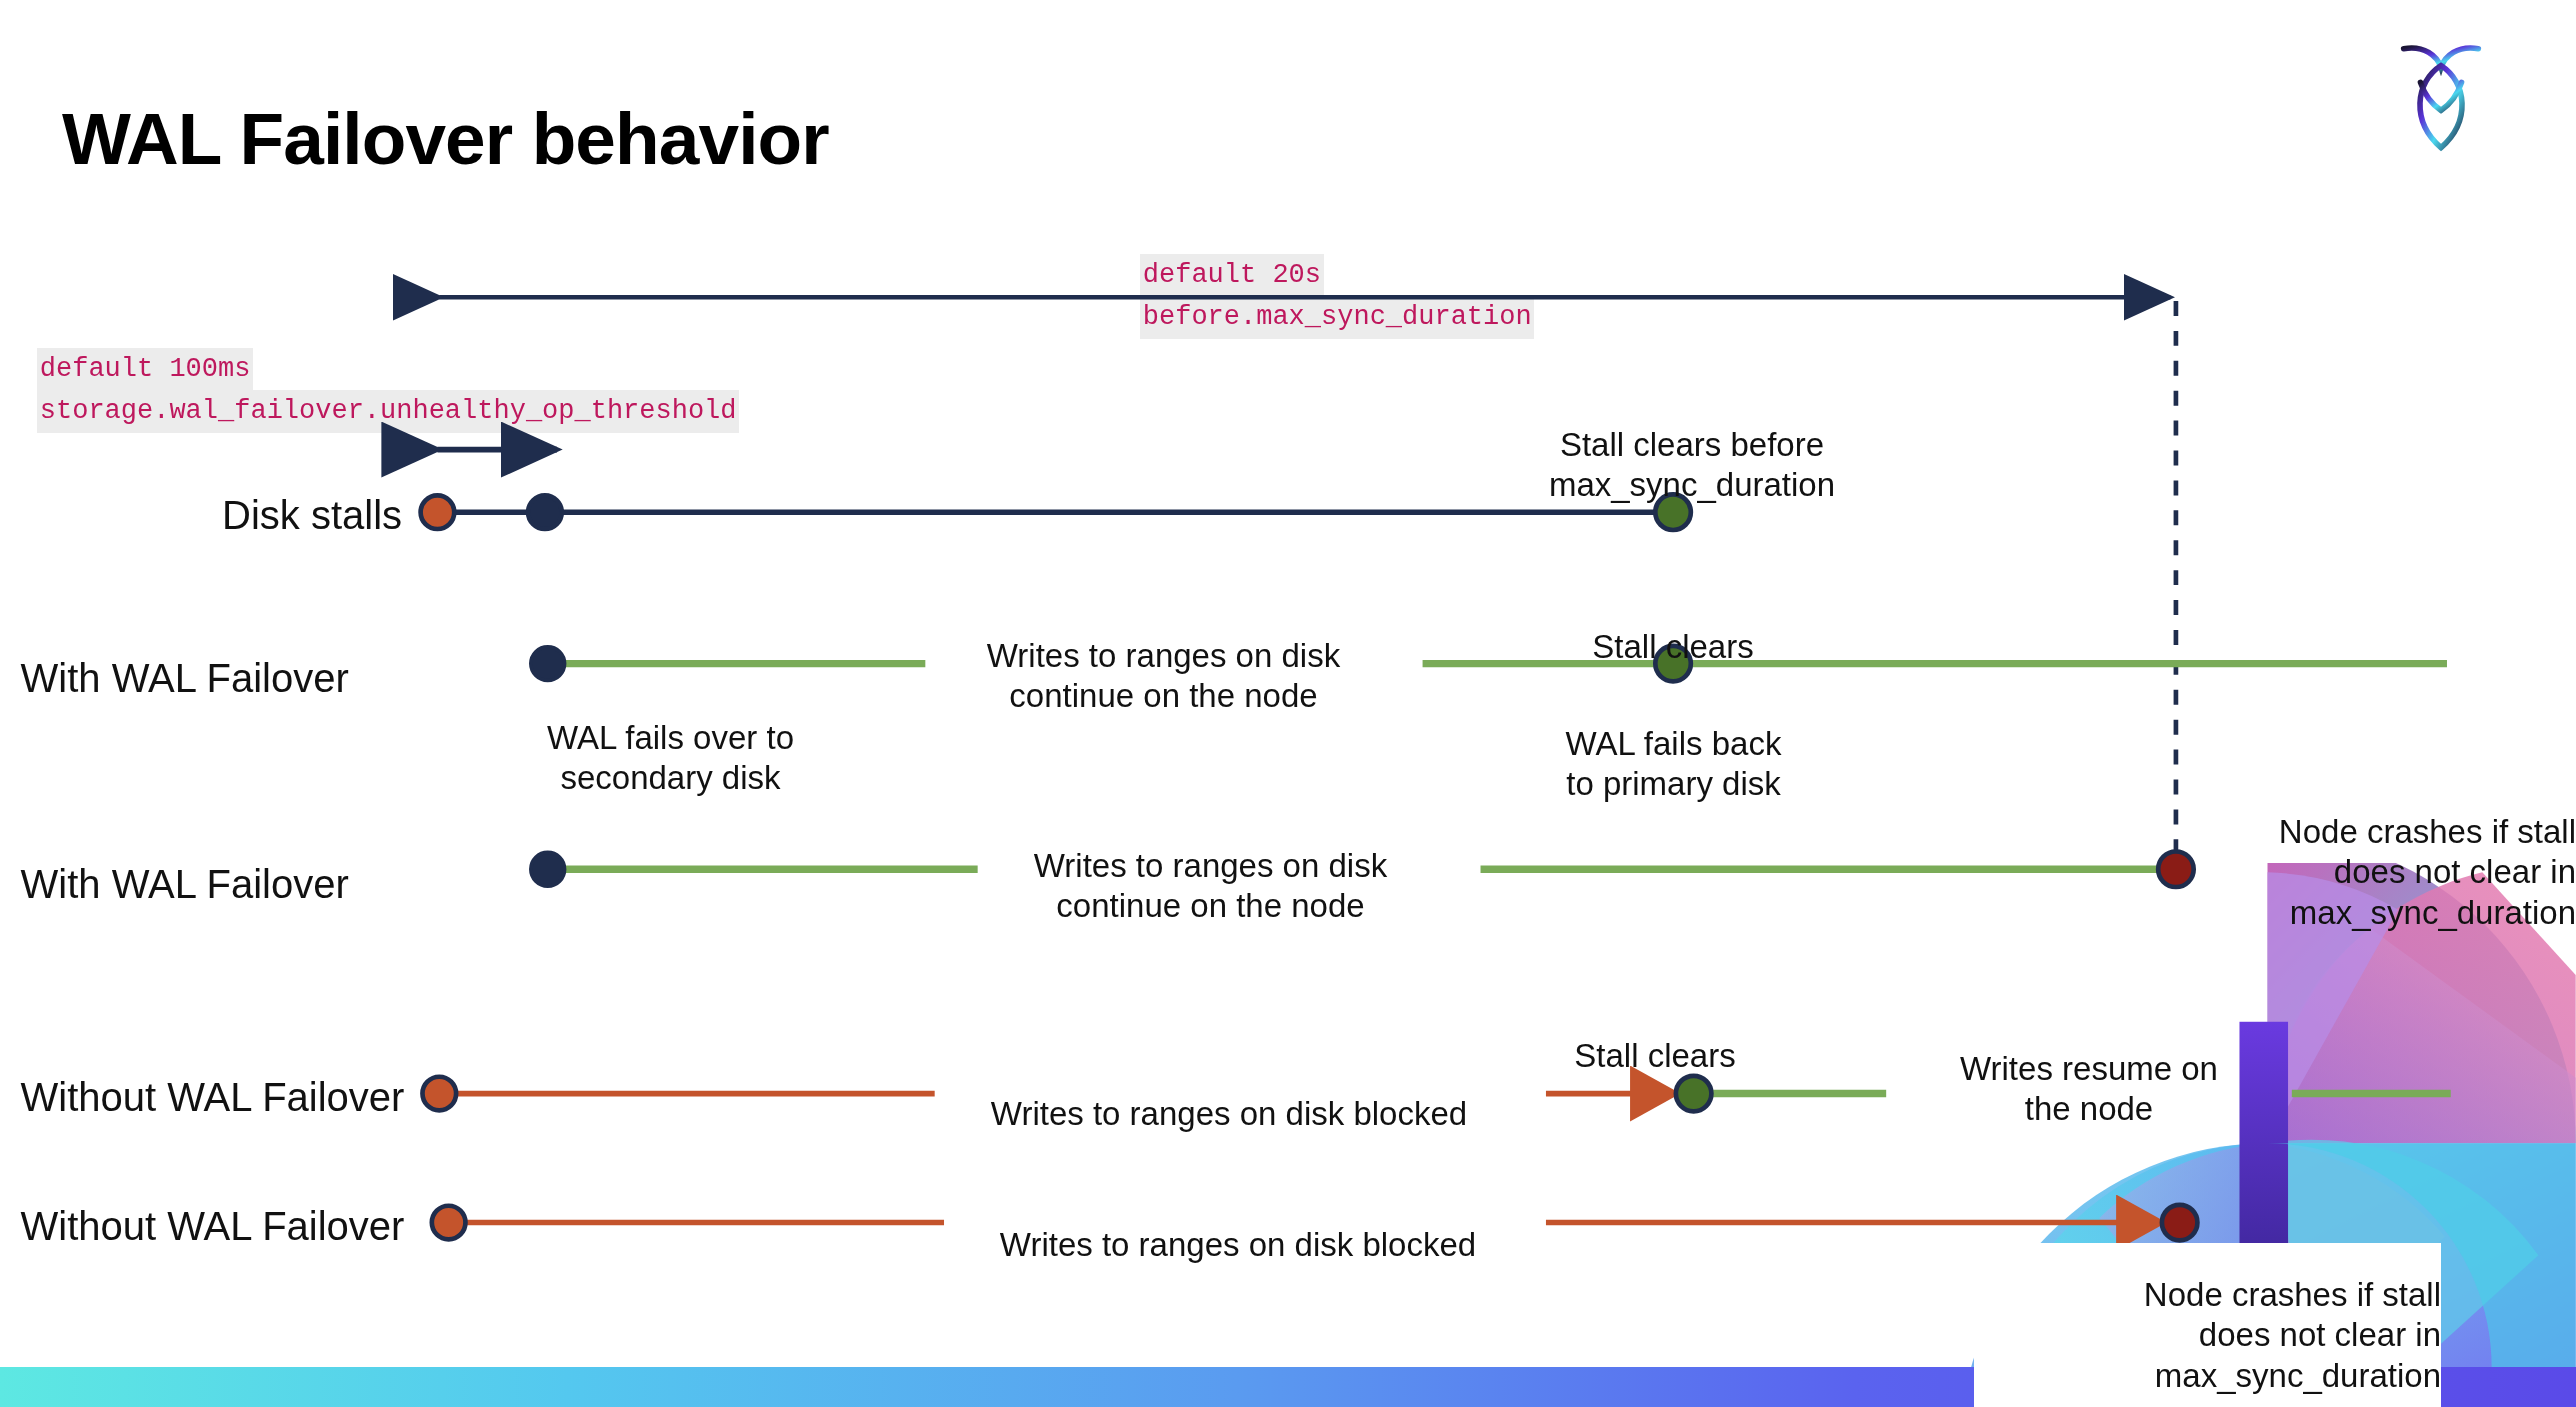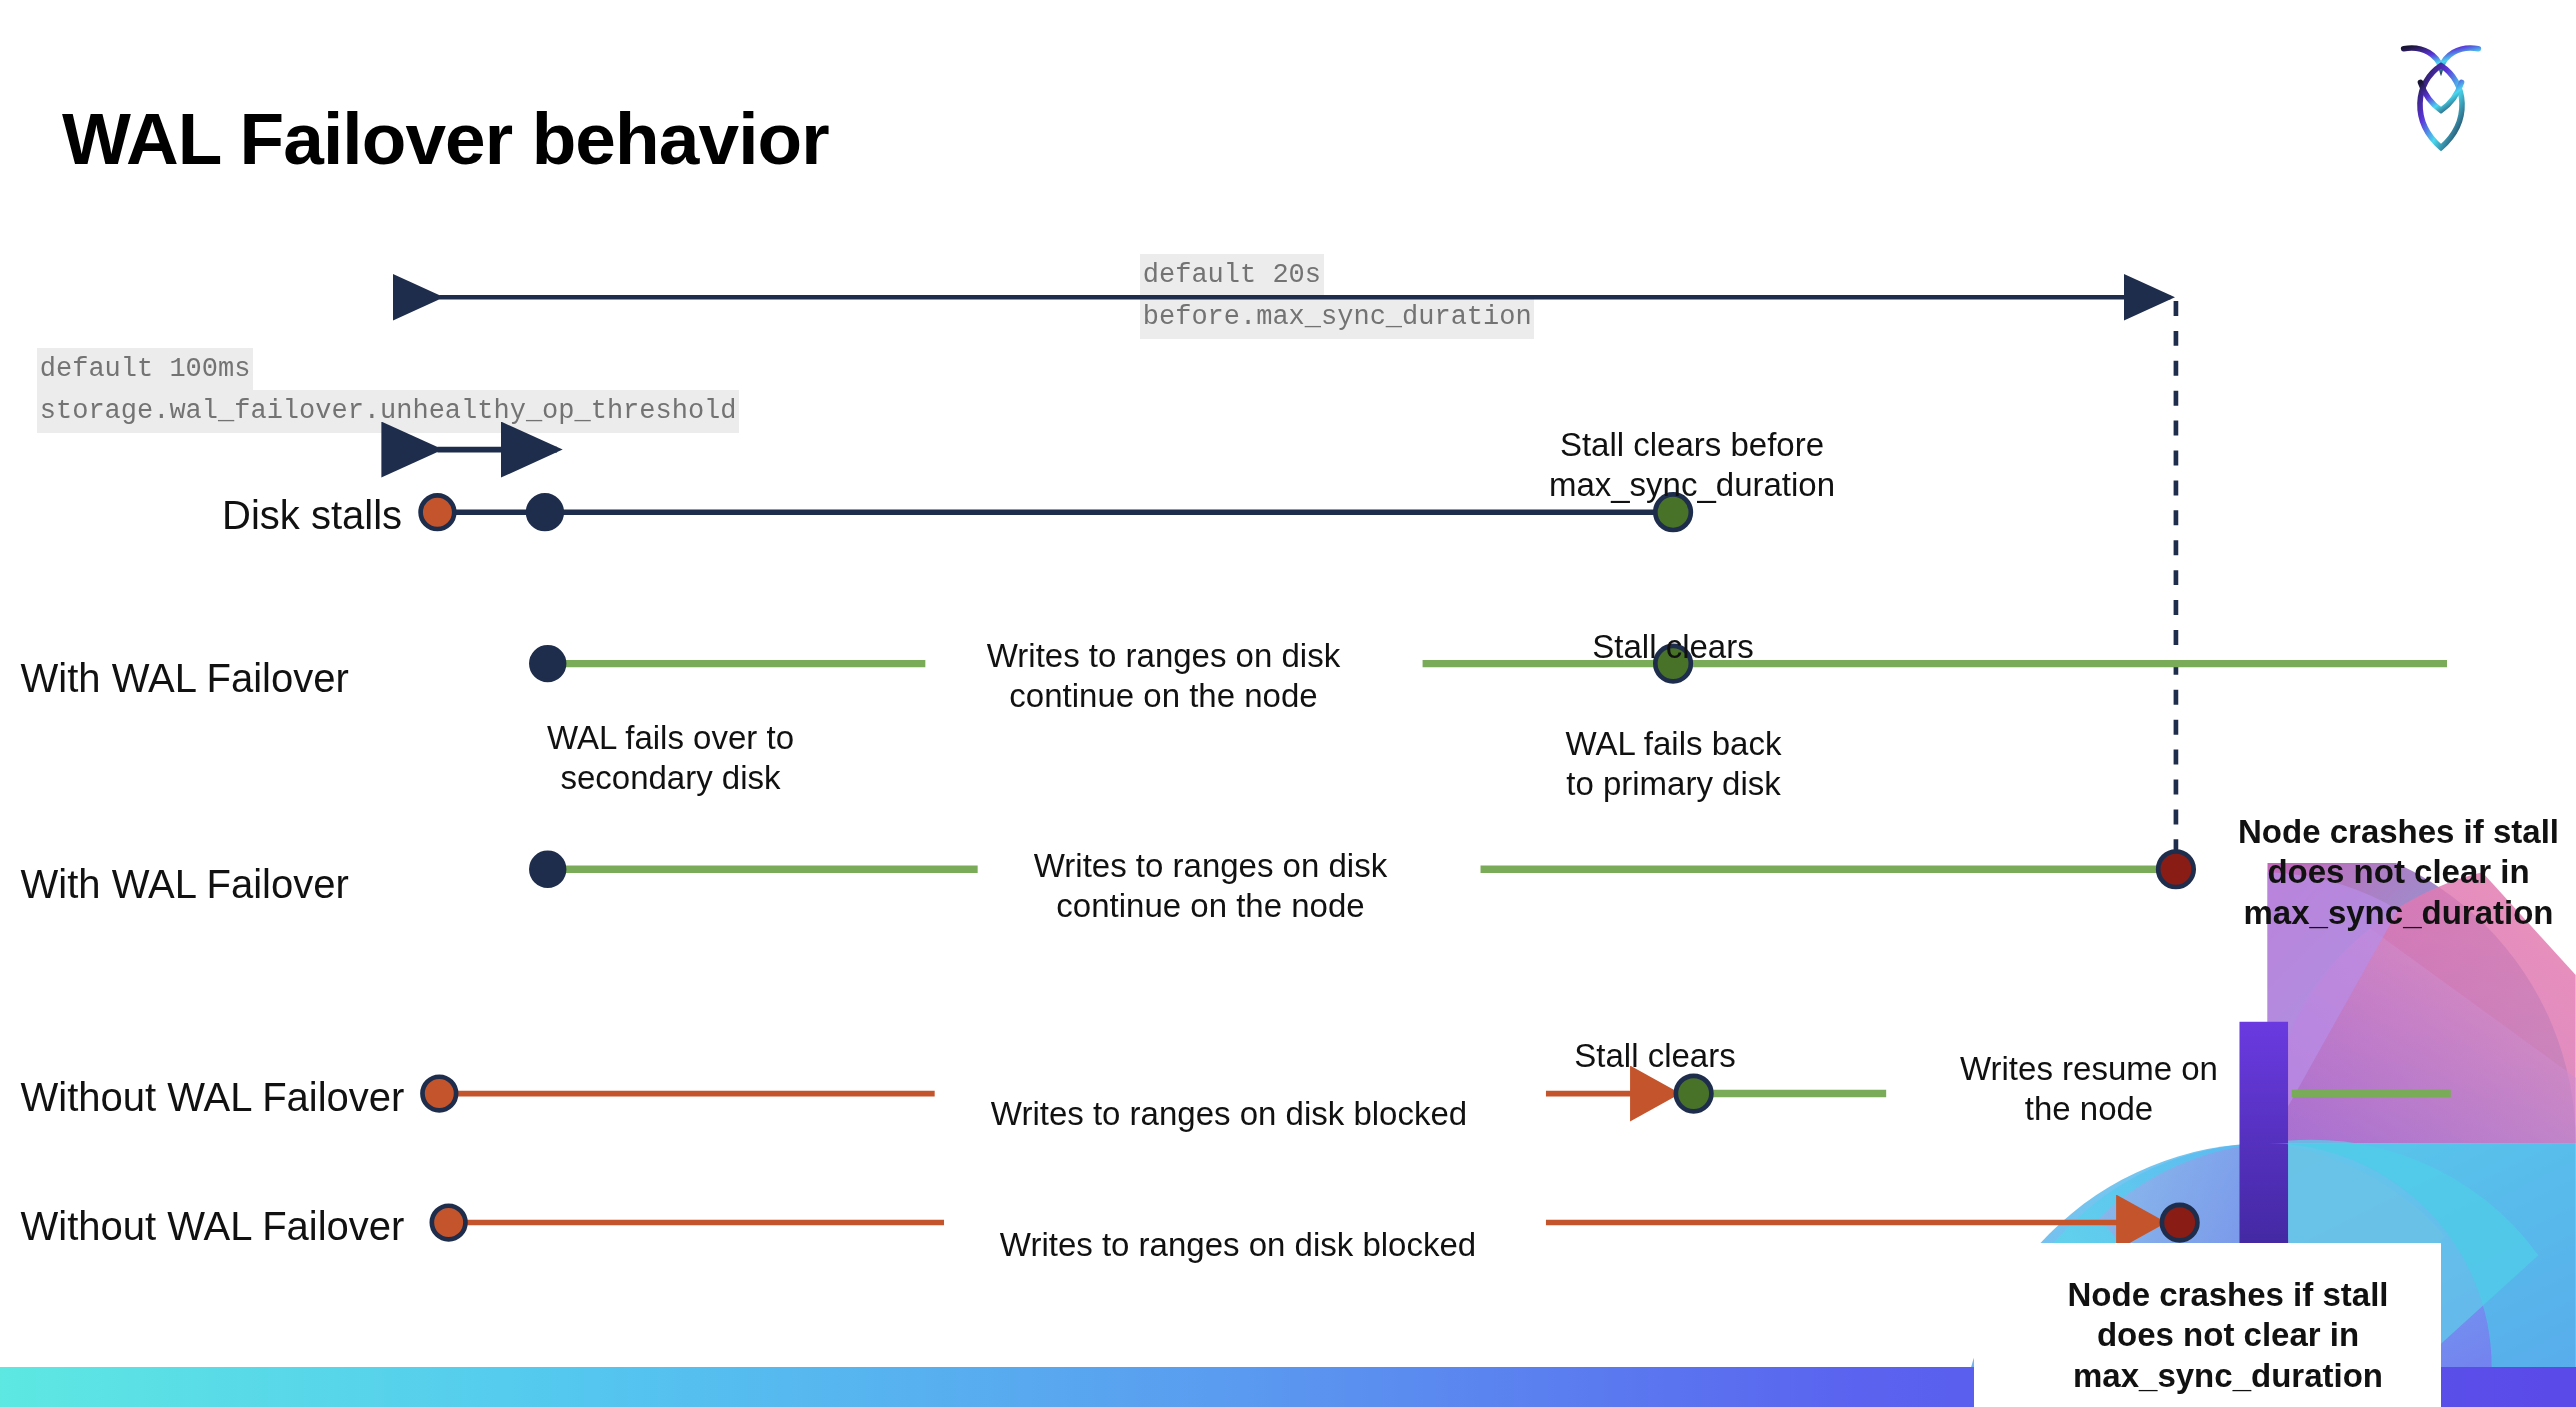--- a/index.html
+++ b/index.html
@@ -42,21 +42,21 @@
   }
 
   
   .diagram { position: absolute; inset: 0; }
 
   
   .code-annot {
     position: absolute;
     font-family: "Liberation Mono", monospace;
     font-size: 27px;
-    color: #737373;
+    color: #be185d;
     line-height: 1.5;
     white-space: nowrap;
   }
   .code-annot span {
     background: #ececec;
     display: inline-block;
     padding: 0.9px 2.8px;
   }
   .annot-top    { left: 1140px; top: 254px; }
   .annot-left   { left: 37px;   top: 348px; }
@@ -72,21 +72,21 @@
   
   .note {
     position: absolute;
     font-size: 33px;
     color: #111111;
     line-height: 1.22;
     white-space: pre-line;
     margin-top: 19px;
   }
   .note.center { text-align: center; }
-  .note.left   { text-align: center; font-weight: bold; }
+  .note.left   { text-align: right; }
 
   
   .crash-box {
     position: absolute;
     left: 1974px; top: 1243px;
     width: 467px; height: 168px;
     background: #ffffff;
     padding: 13px 0 0 41px;
   }
   .crash-box .note { position: static; }

